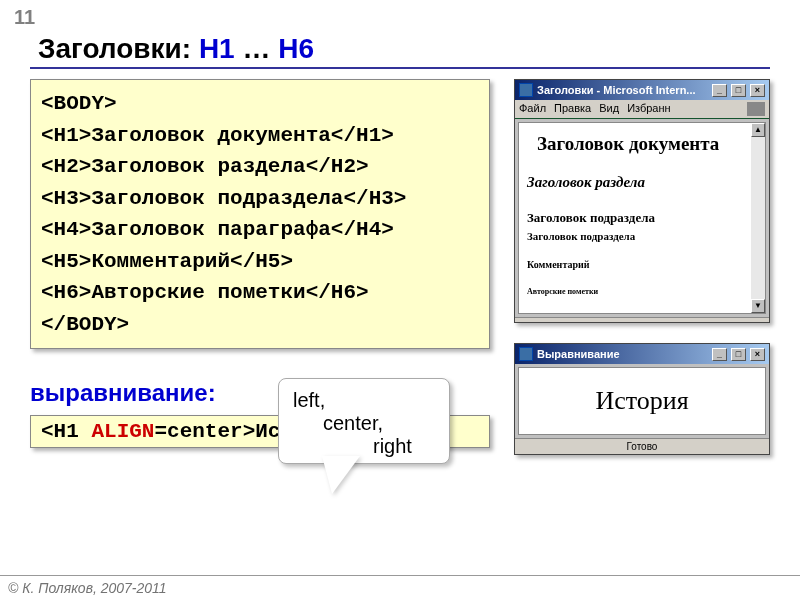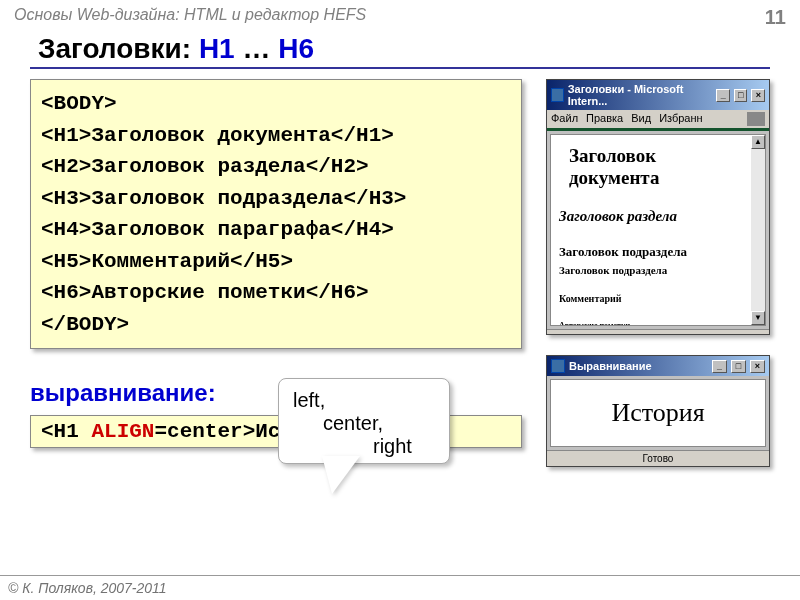--- a/index.html
+++ b/index.html
@@ -25,21 +25,21 @@
   }
   .title-row h1 {
     font-size: 28px;
     font-weight: bold;
     color: #000;
     padding-left: 8px;
   }
   .title-row .blue { color: #0000d0; }
   .content { display: flex; padding: 0 30px; gap: 24px; }
   .left-col { flex: 1; }
-  .right-col { width: 224px; }
+  .right-col { width: 256px; }
   .codebox {
     background: #ffffcc;
     border: 1px solid #888;
     box-shadow: 3px 3px 4px rgba(0,0,0,0.3);
     padding: 8px 10px;
     font-family: "Courier New", monospace;
     font-size: 21px;
     font-weight: bold;
     line-height: 1.5;
   }
@@ -112,21 +112,21 @@
     border-right-color: #555; border-bottom-color: #555;
     font-size: 9px; line-height: 11px;
     text-align: center; color: #000;
     font-weight: bold;
   }
   .menubar {
     background: #d4d0c8;
     font-size: 11px;
     padding: 2px 4px;
     display: flex; gap: 8px;
-    border-bottom: 3px solid #14532d;
+    border-bottom: 1px solid #14532d;
   }
   .menubar .mend {
     margin-left: auto;
     width: 18px; height: 14px;
     background: #888;
   }
   .viewport {
     background: #fff;
     margin: 3px;
     border: 1px solid #888;
@@ -170,21 +170,20 @@
     padding: 4px 8px;
     color: #737373;
     font-style: italic;
     font-size: 14px;
   }
 </style>
 </head>
 <body>
 
 <div class="header">
-  <span>Основы Web-дизайна: HTML и редактор HEFS</span>
   <span class="page-num">11</span>
 </div>
 
 <div class="title-row">
   <h1>
     <span>Заголовки: </span><span class="blue">H1</span><span> … </span><span class="blue">H6</span>
   </h1>
 </div>
 
 <div class="content">

